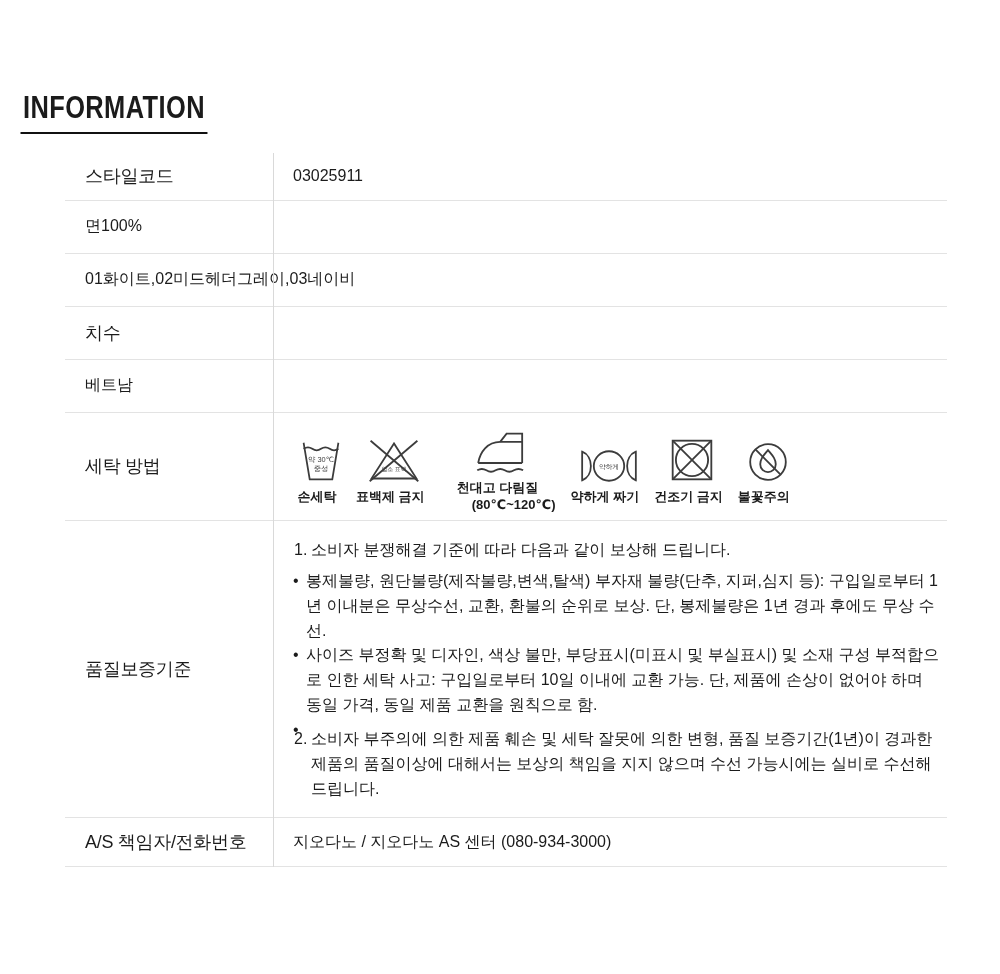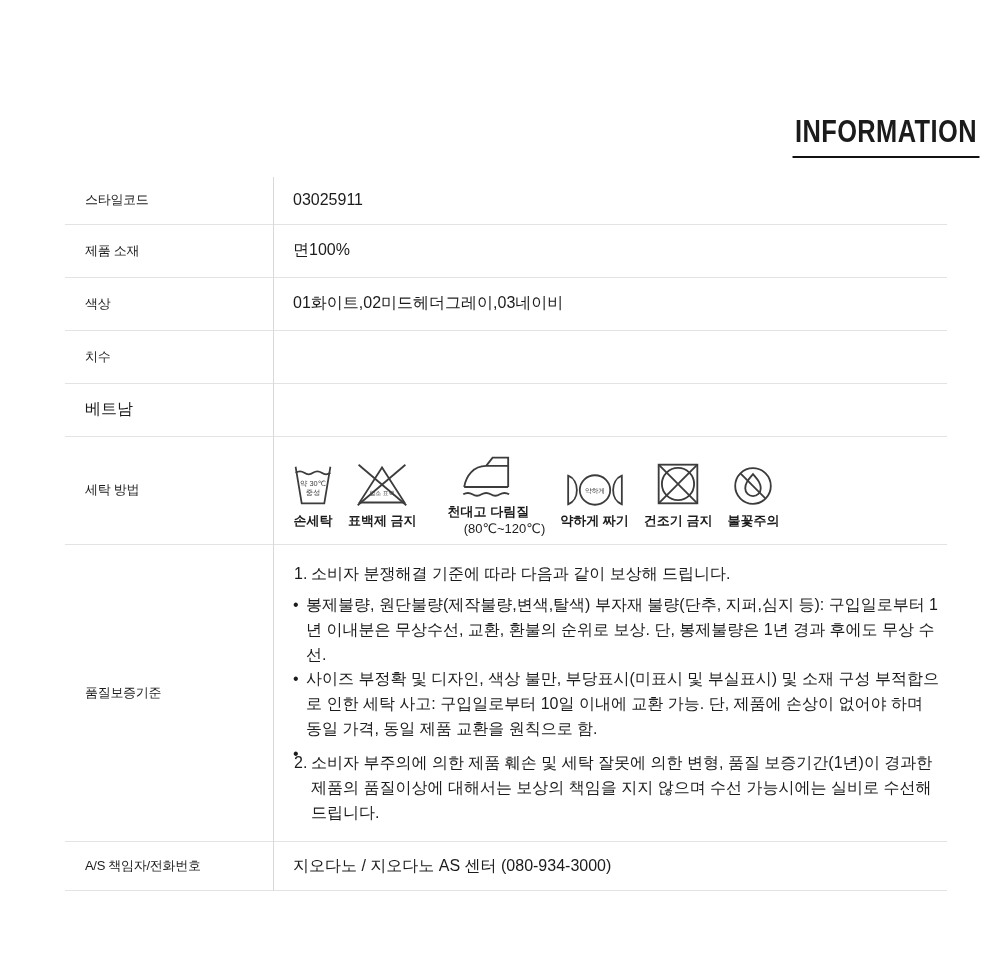--- a/index.html
+++ b/index.html
@@ -1,46 +1,46 @@
 <!DOCTYPE html>
 <html><head>
 <meta charset="utf-8">
 <style>
   html,body{margin:0;padding:0;background:#ffffff;}
   body{
     width:1000px;height:974px;position:relative;overflow:hidden;
     font-family:"Liberation Sans","DejaVu Sans",sans-serif;color:#1b1b1b;
     -webkit-font-smoothing:antialiased;
   }
-  .title-wrap{display:flex;justify-content:flex-end;padding-top:114px;}
+  .title-wrap{display:flex;justify-content:flex-start;padding-top:90px;}
   .page-title{
     margin:0;font-size:31px;font-weight:700;letter-spacing:0.5px;
     border-bottom:2px solid #111;padding:0 3px 6px;
     transform:scaleX(0.82);transform-origin:center;
     white-space:nowrap;line-height:1.15;
   }
   .info-table{position:relative;margin:19px 0 0 65px;width:882px;}
   .vline{position:absolute;left:208px;top:0;bottom:0;width:1px;background:#d9d9d9;}
   .row{display:flex;border-bottom:1px solid #e3e3e3;box-sizing:border-box;}
   .cell{box-sizing:border-box;}
   .cell.label{
     width:208px;flex:0 0 208px;padding-left:20px;display:flex;align-items:center;
-    font-size:13px;letter-spacing:-0.3px;
+    font-size:18px;letter-spacing:-0.3px;
   }
   .cell.value{flex:1;padding-left:20px;padding-right:8px;display:flex;align-items:center;font-size:16px;}
   .h48{height:48px}.h53{height:53px}.h50{height:50px}
   .care-row{height:108px}
   .as-row{height:49px}
 
   
   .care-icons{display:flex;align-items:flex-start;padding-top:10px;}
   .care-item{display:flex;flex-direction:column;align-items:center;margin-right:15px;}
-  .care-glyph{height:46px;display:flex;align-items:flex-end;justify-content:center;}
+  .care-glyph{height:46px;display:flex;align-items:flex-end;justify-content:center;margin-left:8px;}
   .care-label{font-size:13px;font-weight:700;margin-top:6px;white-space:nowrap;text-align:center;line-height:1.3;}
-  .care-sublabel{font-size:13px;font-weight:400;white-space:nowrap;text-align:center;line-height:1.3;padding-left:32px;}
+  .care-sublabel{font-size:13px;font-weight:700;white-space:nowrap;text-align:center;line-height:1.3;padding-left:32px;}
   svg text{font-family:"Liberation Sans","DejaVu Sans",sans-serif;}
 
   
   .quality-value{display:block !important;padding:17px 6px 15px 20px;font-size:13px;line-height:1.56;}
   .q-item{position:relative;margin:0;padding-left:13px;}
   .q-item.num{padding-left:18px;}
   .q-item.num .q-marker{left:1px;}
   .q-marker{position:absolute;left:0;top:0;}
   .q-gap-after{margin-bottom:6px;}
   .q-gap-before{margin-top:9px;}
@@ -53,25 +53,23 @@
 </div>
 
 <div class="info-table">
   <div class="vline"></div>
 
   <div class="row h48">
     <div class="cell label">스타일코드</div>
     <div class="cell value">03025911</div>
   </div>
   <div class="row h53">
-    <div class="cell label">제품 소재</div>
     <div class="cell value">면100%</div>
   </div>
   <div class="row h53">
-    <div class="cell label">색상</div>
     <div class="cell value">01화이트,02미드헤더그레이,03네이비</div>
   </div>
   <div class="row h53">
     <div class="cell label">치수</div>
   </div>
   <div class="row h53">
     <div class="cell value">베트남</div>
   </div>
 
   <div class="row care-row">

